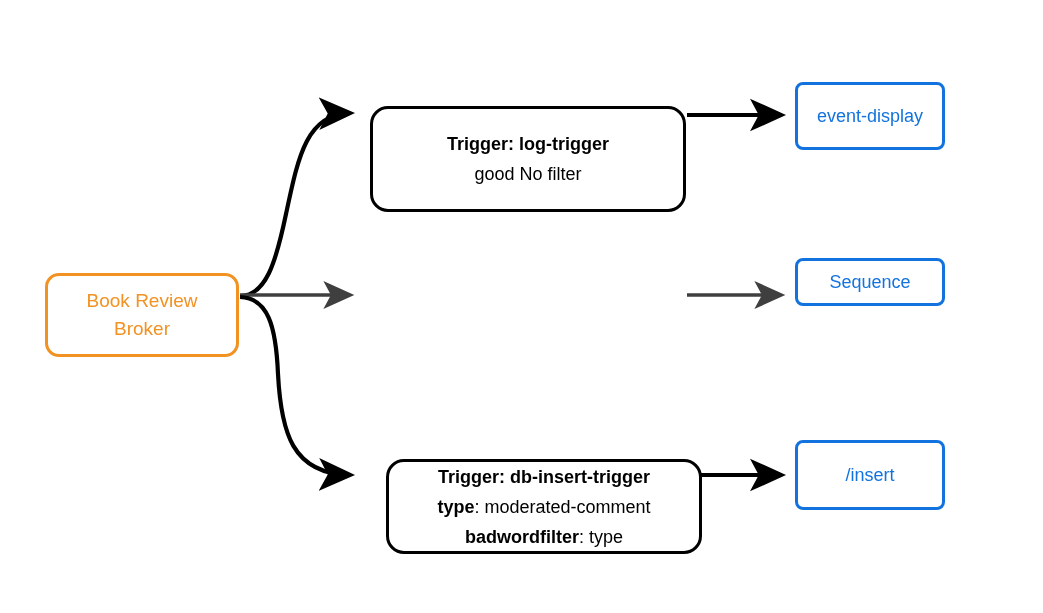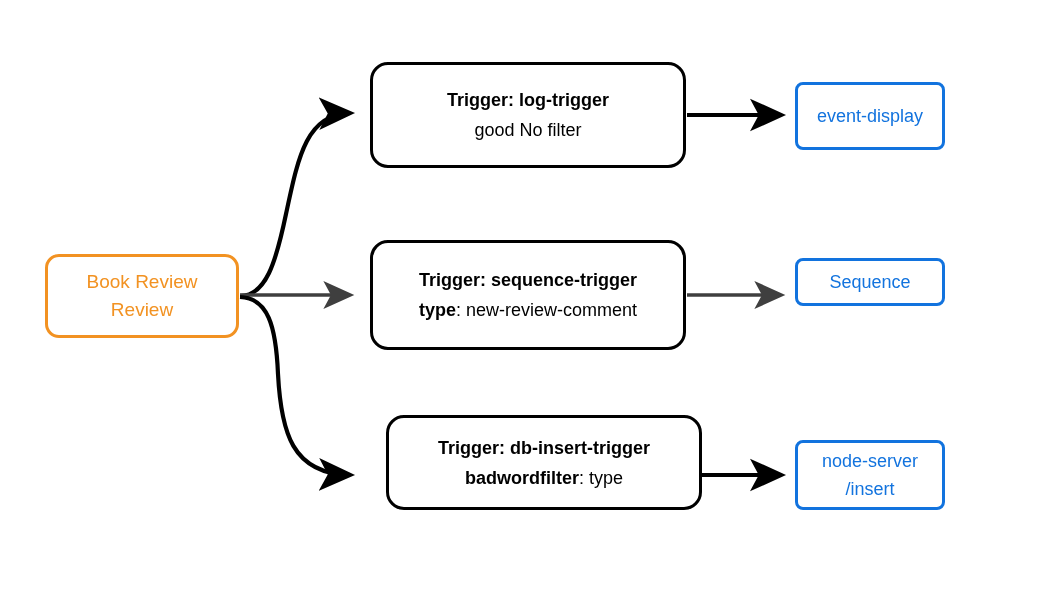--- a/index.html
+++ b/index.html
@@ -32,27 +32,29 @@
     justify-content: center;
     text-align: center;
     background: #ffffff;
   }
   .node-broker {
     border: 3px solid #F29222;
     border-radius: 14px;
     color: #F29222;
     font-size: 19px;
     line-height: 28px;
+    margin-top: 19px;
   }
   .node-trigger {
     border: 3px solid #000000;
     border-radius: 18px;
     color: #000000;
     font-size: 18px;
     line-height: 30px;
+    margin-top: 44px;
   }
   .node-service {
     border: 3px solid #1273DE;
     border-radius: 8px;
     color: #1273DE;
     font-size: 18px;
     line-height: 28px;
   }
   .line { display: block; white-space: nowrap; }
   .line b { font-weight: bold; }
@@ -81,56 +83,50 @@
 
     <path d="M 687,115 L 781,115" fill="none" stroke="#000000" stroke-width="4.2" marker-end="url(#ah-black)"></path>
 
     <path d="M 687,295 L 781,295" fill="none" stroke="#3f3f3f" stroke-width="3.6" marker-end="url(#ah-gray)"></path>
 
     <path d="M 687,475 L 781,475" fill="none" stroke="#000000" stroke-width="4.2" marker-end="url(#ah-black)"></path>
   </svg>
 
   <div class="node node-broker" style="left:45px; top:254px; width:194px; height:84px;">
     <span class="line">Book Review</span>
-    <span class="line">Review</span>
+    <span class="line">Broker</span>
   </div>
 
   <div class="node node-trigger" style="left:370px; top:62px; width:316px; height:106px;">
     <span class="line">
       <b>Trigger: log-trigger</b>
     </span>
     <span class="line">
       <b></b><span class="reg">good No filter</span>
     </span>
   </div>
 
-  <div class="node node-trigger" style="left:370px; top:240px; width:316px; height:110px;">
-    <span class="line">
-      <b>Trigger: sequence-trigger</b>
-    </span>
-    <span class="line">
-      <b>type</b><span class="reg">: new-review-comment</span>
-    </span>
-  </div>
 
   <div class="node node-trigger" style="left:386px; top:415px; width:316px; height:95px;">
     <span class="line">
       <b>Trigger: db-insert-trigger</b>
+    </span>
+    <span class="line">
+      <b>type</b><span class="reg">: moderated-comment</span>
     </span>
     <span class="line">
       <b>badwordfilter</b><span class="reg">: type</span>
     </span>
   </div>
 
   <div class="node node-service" style="left:795px; top:82px; width:150px; height:68px;">
     <span class="line">event-display</span>
   </div>
 
   <div class="node node-service" style="left:795px; top:258px; width:150px; height:48px;">
     <span class="line">Sequence</span>
   </div>
 
   <div class="node node-service" style="left:795px; top:440px; width:150px; height:70px;">
-    <span class="line">node-server</span>
     <span class="line">/insert</span>
   </div>
 
 </div>
 
 </body></html>

